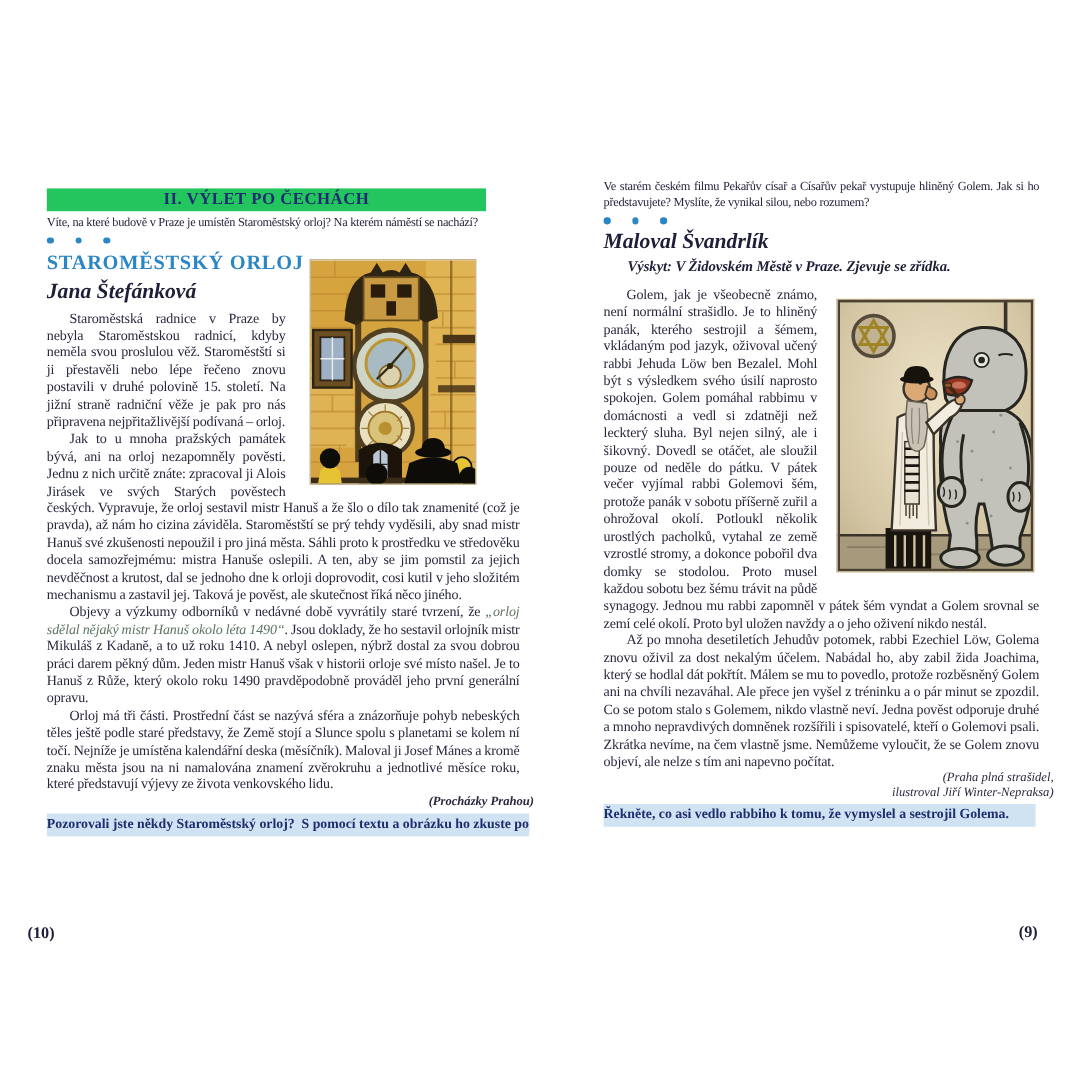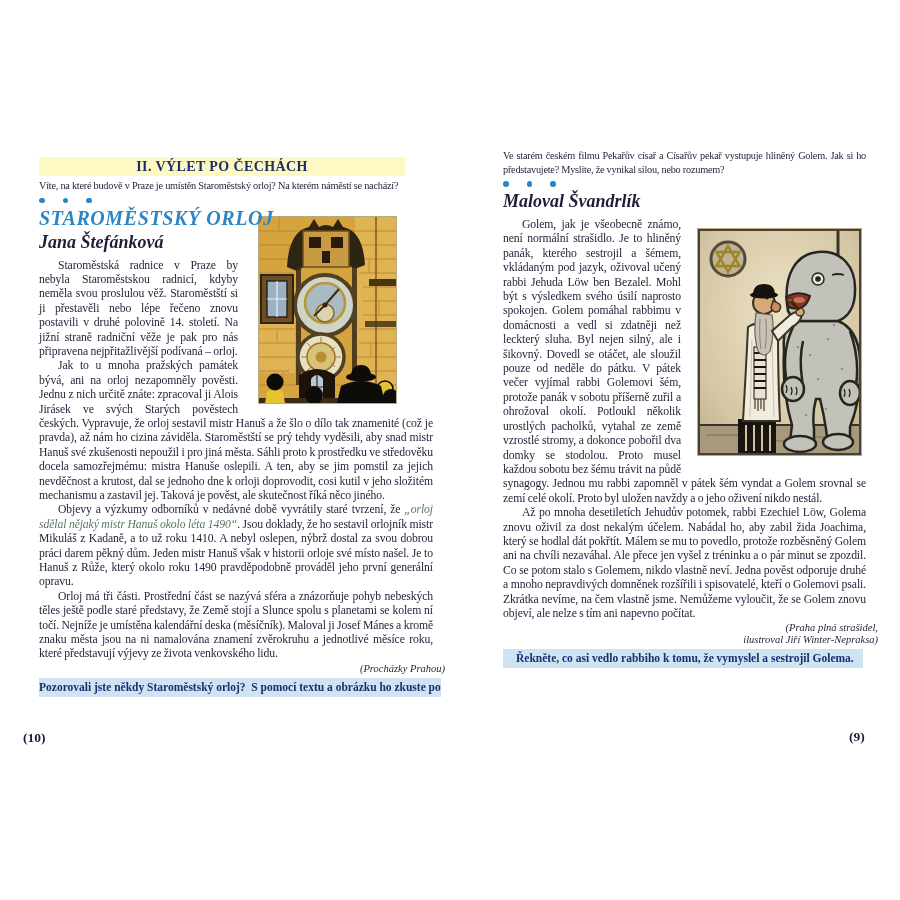--- a/index.html
+++ b/index.html
@@ -6,35 +6,35 @@
   body{
     width:900px;height:900px;position:relative;background:#ffffff;
     font-family:"Liberation Serif","DejaVu Serif",serif;
     color:#26263e;
   }
   .page{position:absolute;}
   .page-left{left:39px;top:157px;width:394px;}
   .page-right{left:503px;top:146px;width:363px;}
 
   .chapter-banner{
-    width:366px;height:19px;background:#fef9c3;color:#1d2e6e;
+    width:366px;height:19px;background:#22c55e;color:#1d2e6e;
     font-weight:bold;font-size:14px;line-height:19px;text-align:center;
     letter-spacing:.4px;
   }
   .question{
     margin-top:3px;font-size:10.3px;line-height:13.5px;color:#26263e;
     letter-spacing:-.25px;
   }
   .question.one-line{white-space:nowrap;overflow:hidden;}
   .question.justified{text-align:justify;}
   .dots{margin-top:5px;height:6px;display:flex;gap:18px;}
   .dot{width:5.5px;height:5.5px;border-radius:50%;background:#2b86c5;}
   .article-title{
-    margin-top:5px;font-size:20px;font-weight:bold;color:#2b86c5;
-    letter-spacing:.6px;height:19px;line-height:19px;font-style:italic;
+    margin-top:5px;font-size:17px;font-weight:bold;color:#2b86c5;
+    letter-spacing:.6px;height:19px;line-height:19px;
   }
   .author{
     margin-top:7px;font-size:18px;font-weight:bold;font-style:italic;
     color:#1e1e38;height:15px;line-height:15px;
   }
   .occurrence{
     margin-top:6px;font-size:12.3px;font-style:italic;font-weight:600;
     color:#1e1e38;height:15px;line-height:15px;padding-left:20px;
     letter-spacing:-.1px;
   }
@@ -50,30 +50,30 @@
     margin:-43px 36px 6px 20px;
   }
   .golem-figure{
     float:right;width:165px;height:228px;
     margin:10px 4px 8px 16px;
   }
   .attribution{
     clear:none;text-align:right;font-size:10.5px;line-height:11.5px;
     font-style:italic;color:#26263e;margin-right:-12px;margin-top:1px;
   }
-  .attribution.bold{font-weight:normal;}
+  .attribution.bold{font-weight:bold;}
   .task-banner{
     margin-top:4px;background:#cfe3f3;color:#1d2e6e;
     font-size:11.5px;font-weight:600;height:19px;line-height:19px;
     white-space:pre;overflow:hidden;
   }
   .task-left{width:402px;text-align:center;}
-  .task-right{width:360px;padding-left:13px;box-sizing:border-box;text-align:left;}
+  .task-right{width:360px;box-sizing:border-box;text-align:left;}
   .page-number{
-    position:absolute;font-size:13.5px;font-weight:bold;color:#1e1e38;
+    position:absolute;font-size:13.5px;font-weight:bold;color:#1e1e38;margin-top:40px;
   }
   .pn-left{left:23px;top:730px;}
   .pn-right{left:849px;top:729px;}
   svg{display:block;}
 </style>
 </head>
 <body>
 
 <section class="page page-left">
 
@@ -156,21 +156,21 @@
           <circle cx="55" cy="178" r="9" fill="#0e0c08"></circle>
           <circle cx="126" cy="172" r="8" fill="#e5c332" stroke="#0e0c08" stroke-width="1.5"></circle>
           <path d="M78,186 L82,169 Q102,159 122,169 L126,186 Z" fill="#0e0c08"></path>
           <path d="M92,160 Q92,148 102,148 Q112,148 112,160 Z" fill="#0e0c08"></path>
           <ellipse cx="102" cy="160" rx="15" ry="4.5" fill="#0e0c08"></ellipse>
           <circle cx="132" cy="180" r="8" fill="#0e0c08"></circle>
         </g>
       </svg>
     </div>
 
-    <p>Staroměstská radnice v Praze by nebyla Staroměstskou radnicí, kdyby neměla svou proslulou věž. Staroměstští si ji přestavěli nebo lépe řečeno znovu postavili v druhé polovině 14. století. Na jižní straně radniční věže je pak pro nás připravena nejpřitažlivější podívaná – orloj.</p>
+    <p>Staroměstská radnice v Praze by nebyla Staroměstskou radnicí, kdyby neměla svou proslulou věž. Staroměstští si ji přestavěli nebo lépe řečeno znovu postavili v druhé polovině 15. století. Na jižní straně radniční věže je pak pro nás připravena nejpřitažlivější podívaná – orloj.</p>
     <p>Jak to u mnoha pražských památek bývá, ani na orloj nezapomněly pověsti. Jednu z nich určitě znáte: zpracoval ji Alois Jirásek ve svých Starých pověstech českých. Vypravuje, že orloj sestavil mistr Hanuš a že šlo o dílo tak znamenité (což je pravda), až nám ho cizina záviděla. Staroměstští se prý tehdy vyděsili, aby snad mistr Hanuš své zkušenosti nepoužil i pro jiná města. Sáhli proto k prostředku ve středověku docela samozřejmému: mistra Hanuše oslepili. A ten, aby se jim pomstil za jejich nevděčnost a krutost, dal se jednoho dne k orloji doprovodit, cosi kutil v jeho složitém mechanismu a zastavil jej. Taková je pověst, ale skutečnost říká něco jiného.</p>
     <p><span>Objevy a výzkumy odborníků v nedávné době vyvrátily staré tvrzení, že </span><span class="quote-green">„orloj sdělal nějaký mistr Hanuš okolo léta 1490“</span><span>. Jsou doklady, že ho sestavil orlojník mistr Mikuláš z Kadaně, a to už roku 1410. A nebyl oslepen, nýbrž dostal za svou dobrou práci darem pěkný dům. Jeden mistr Hanuš však v historii orloje své místo našel. Je to Hanuš z Růže, který okolo roku 1490 pravděpodobně prováděl jeho první generální opravu.</span></p>
     <p>Orloj má tři části. Prostřední část se nazývá sféra a znázorňuje pohyb nebeských těles ještě podle staré představy, že Země stojí a Slunce spolu s planetami se kolem ní točí. Nejníže je umístěna kalendářní deska (měsíčník). Maloval ji Josef Mánes a kromě znaku města jsou na ni namalována znamení zvěrokruhu a jednotlivé měsíce roku, které představují výjevy ze života venkovského lidu.</p>
   </div>
 
   <div class="attribution bold">(Procházky Prahou)</div>
 
   <div class="task-banner task-left">Pozorovali jste někdy Staroměstský orloj?  S pomocí textu a obrázku ho zkuste popsat.</div>
 </section>
 
@@ -180,20 +180,21 @@
 
   <div class="dots">
     <span class="dot"></span>
     <span class="dot"></span>
     <span class="dot"></span>
   </div>
 
 
   <div class="author">Maloval Švandrlík</div>
 
+  <div class="occurrence">Výskyt: V Židovském Městě v Praze. Zjevuje se zřídka.</div>
 
   <div class="bodytext">
 
     <div class="figure golem-figure">
       <svg width="163" height="226" viewBox="0 0 163 226">
         <defs>
           <radialGradient id="gbg" cx="50%" cy="38%" r="75%">
             <stop offset="0%" stop-color="#ece2c6"></stop>
             <stop offset="70%" stop-color="#d5c7a5"></stop>
             <stop offset="100%" stop-color="#c0b18e"></stop>

